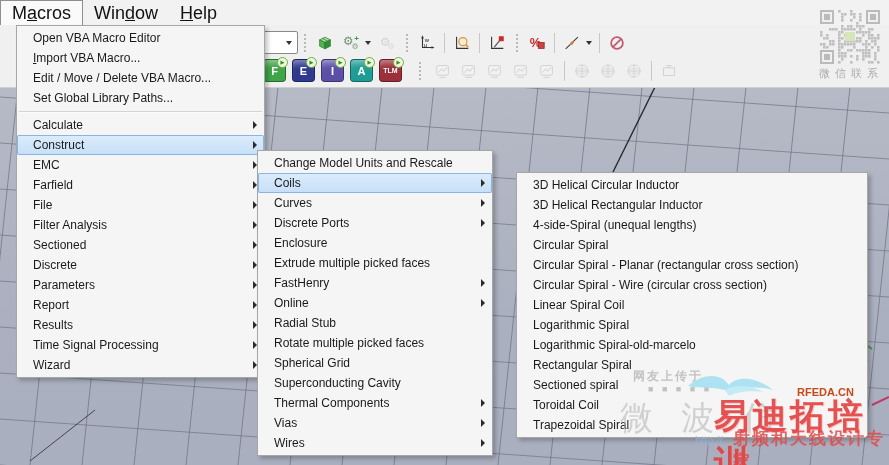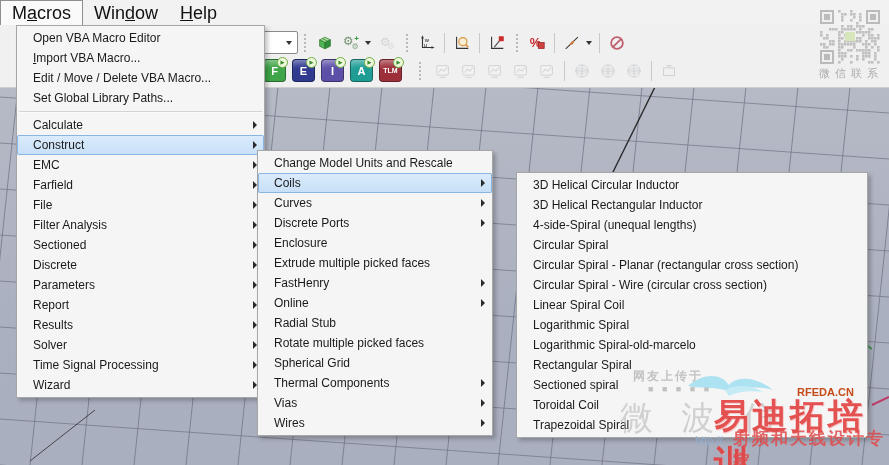--- a/index.html
+++ b/index.html
@@ -283,36 +283,36 @@
       <div class="menu-row hl"><span>Construct</span><span class="arrow"></span></div>
       <div class="menu-row"><span>EMC</span><span class="arrow"></span></div>
       <div class="menu-row"><span>Farfield</span><span class="arrow"></span></div>
       <div class="menu-row"><span>File</span><span class="arrow"></span></div>
       <div class="menu-row"><span>Filter Analysis</span><span class="arrow"></span></div>
       <div class="menu-row"><span>Sectioned</span><span class="arrow"></span></div>
       <div class="menu-row"><span>Discrete</span><span class="arrow"></span></div>
       <div class="menu-row"><span>Parameters</span><span class="arrow"></span></div>
       <div class="menu-row"><span>Report</span><span class="arrow"></span></div>
       <div class="menu-row"><span>Results</span><span class="arrow"></span></div>
-      <div class="menu-row"><span>Solver</span><span class="arrow"></span></div>
       <div class="menu-row"><span>Time Signal Processing</span><span class="arrow"></span></div>
       <div class="menu-row"><span>Wizard</span><span class="arrow"></span></div>
     </div>
   <div class="menu-panel" id="menu-construct">
       <div class="menu-row"><span>Change Model Units and Rescale</span></div>
       <div class="menu-row hl"><span>Coils</span><span class="arrow"></span></div>
       <div class="menu-row"><span>Curves</span><span class="arrow"></span></div>
       <div class="menu-row"><span>Discrete Ports</span><span class="arrow"></span></div>
       <div class="menu-row"><span>Enclosure</span></div>
       <div class="menu-row"><span>Extrude multiple picked faces</span></div>
       <div class="menu-row"><span>FastHenry</span><span class="arrow"></span></div>
       <div class="menu-row"><span>Online</span><span class="arrow"></span></div>
       <div class="menu-row"><span>Radial Stub</span></div>
       <div class="menu-row"><span>Rotate multiple picked faces</span></div>
       <div class="menu-row"><span>Spherical Grid</span></div>
+      <div class="menu-row"><span>Superconducting Cavity</span></div>
       <div class="menu-row"><span>Thermal Components</span><span class="arrow"></span></div>
       <div class="menu-row"><span>Vias</span><span class="arrow"></span></div>
       <div class="menu-row"><span>Wires</span><span class="arrow"></span></div>
     </div>
   <div class="menu-panel" id="menu-coils">
       <div class="menu-row"><span>3D Helical Circular Inductor</span></div>
       <div class="menu-row"><span>3D Helical Rectangular Inductor</span></div>
       <div class="menu-row"><span>4-side-Spiral (unequal lengths)</span></div>
       <div class="menu-row"><span>Circular Spiral</span></div>
       <div class="menu-row"><span>Circular Spiral - Planar (rectangular cross section)</span></div>

